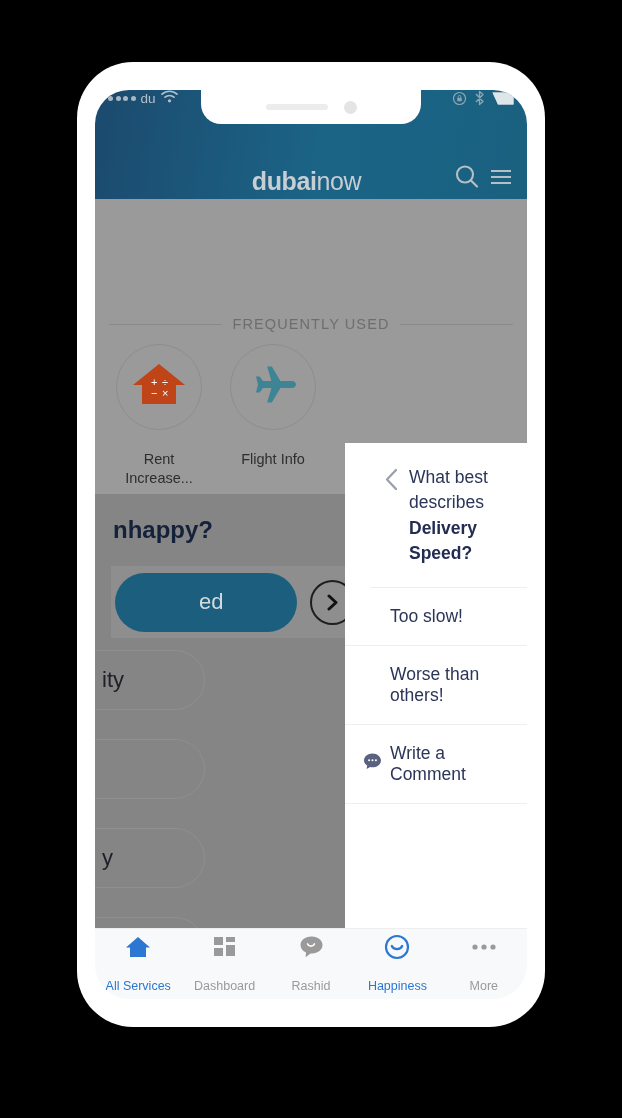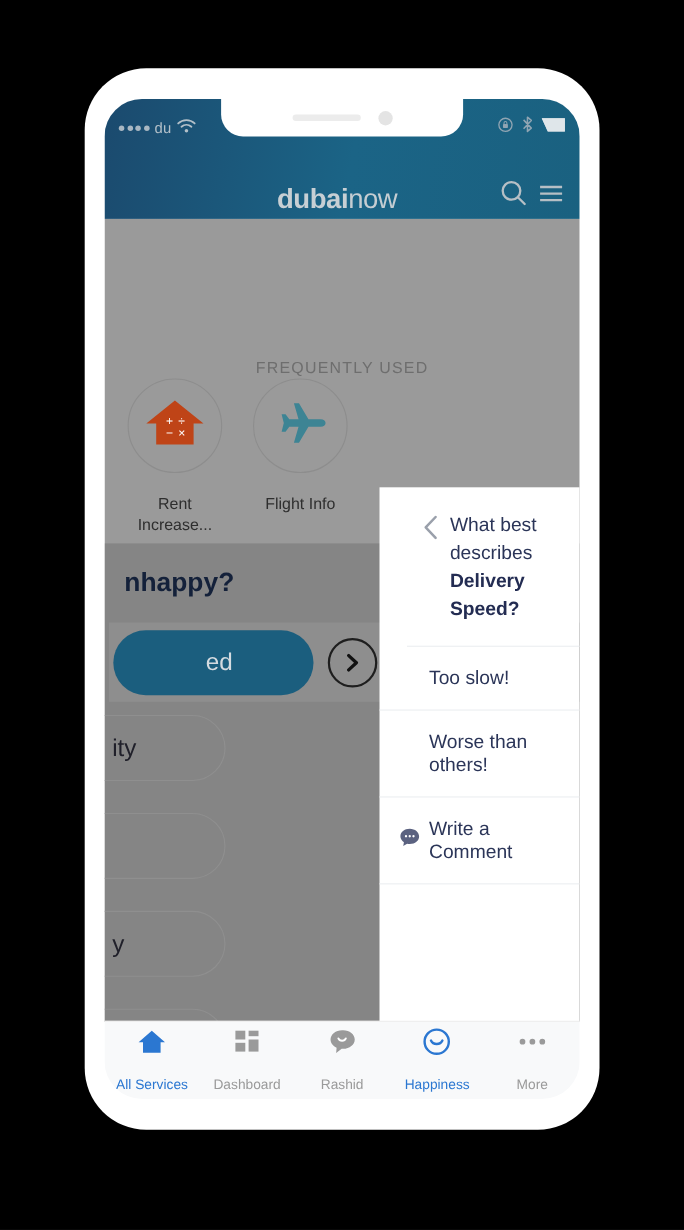--- a/index.html
+++ b/index.html
@@ -69,21 +69,21 @@
   }
 
   
   #status-bar {
     position: absolute;
     left: 0; top: 0;
     width: 100%;
     height: 34px;
     z-index: 40;
     display: flex;
-    align-items: flex-end;
+    align-items: flex-start;
     justify-content: space-between;
     padding: 0 13px;
     box-sizing: border-box;
     color: #b9c4cc;
     font-size: 12.5px;
   }
   #status-left { display: flex; align-items: center; gap: 5px; }
   .sig-dots { display: flex; gap: 2.5px; align-items: center; }
   .sig-dot { width: 5px; height: 5px; border-radius: 50%; background: #a9b7c2; }
   #carrier-label { font-size: 13.5px; color: #b3c0c9; letter-spacing: .1px; }
@@ -138,21 +138,20 @@
   #freq-header {
     position: absolute;
     left: 0;
     top: 117px;
     width: 100%;
     display: flex;
     align-items: center;
     gap: 11px;
     padding: 0 14px;
     box-sizing: border-box;
-    flex-direction: column;
   }
   .freq-rule { flex: 1; height: 1px; background: #8a8a8a; }
   #freq-title {
     font-size: 14.5px;
     letter-spacing: 1.1px;
     color: #6e6e6e;
     white-space: nowrap;
   }
 
   #freq-tiles {
@@ -192,21 +191,21 @@
     position: absolute;
     left: 18px;
     top: 22px;
     font-size: 24px;
     font-weight: bold;
     color: #14213a;
     white-space: nowrap;
   }
   #bg-selected-row {
     position: absolute;
-    left: 4px;
+    left: 16px;
     top: 72px;
     width: 100%;
     height: 72px;
     background: #8e8e8e;
     display: flex;
     align-items: center;
     padding-left: 4px;
     box-sizing: border-box;
   }
   #bg-selected-pill {

